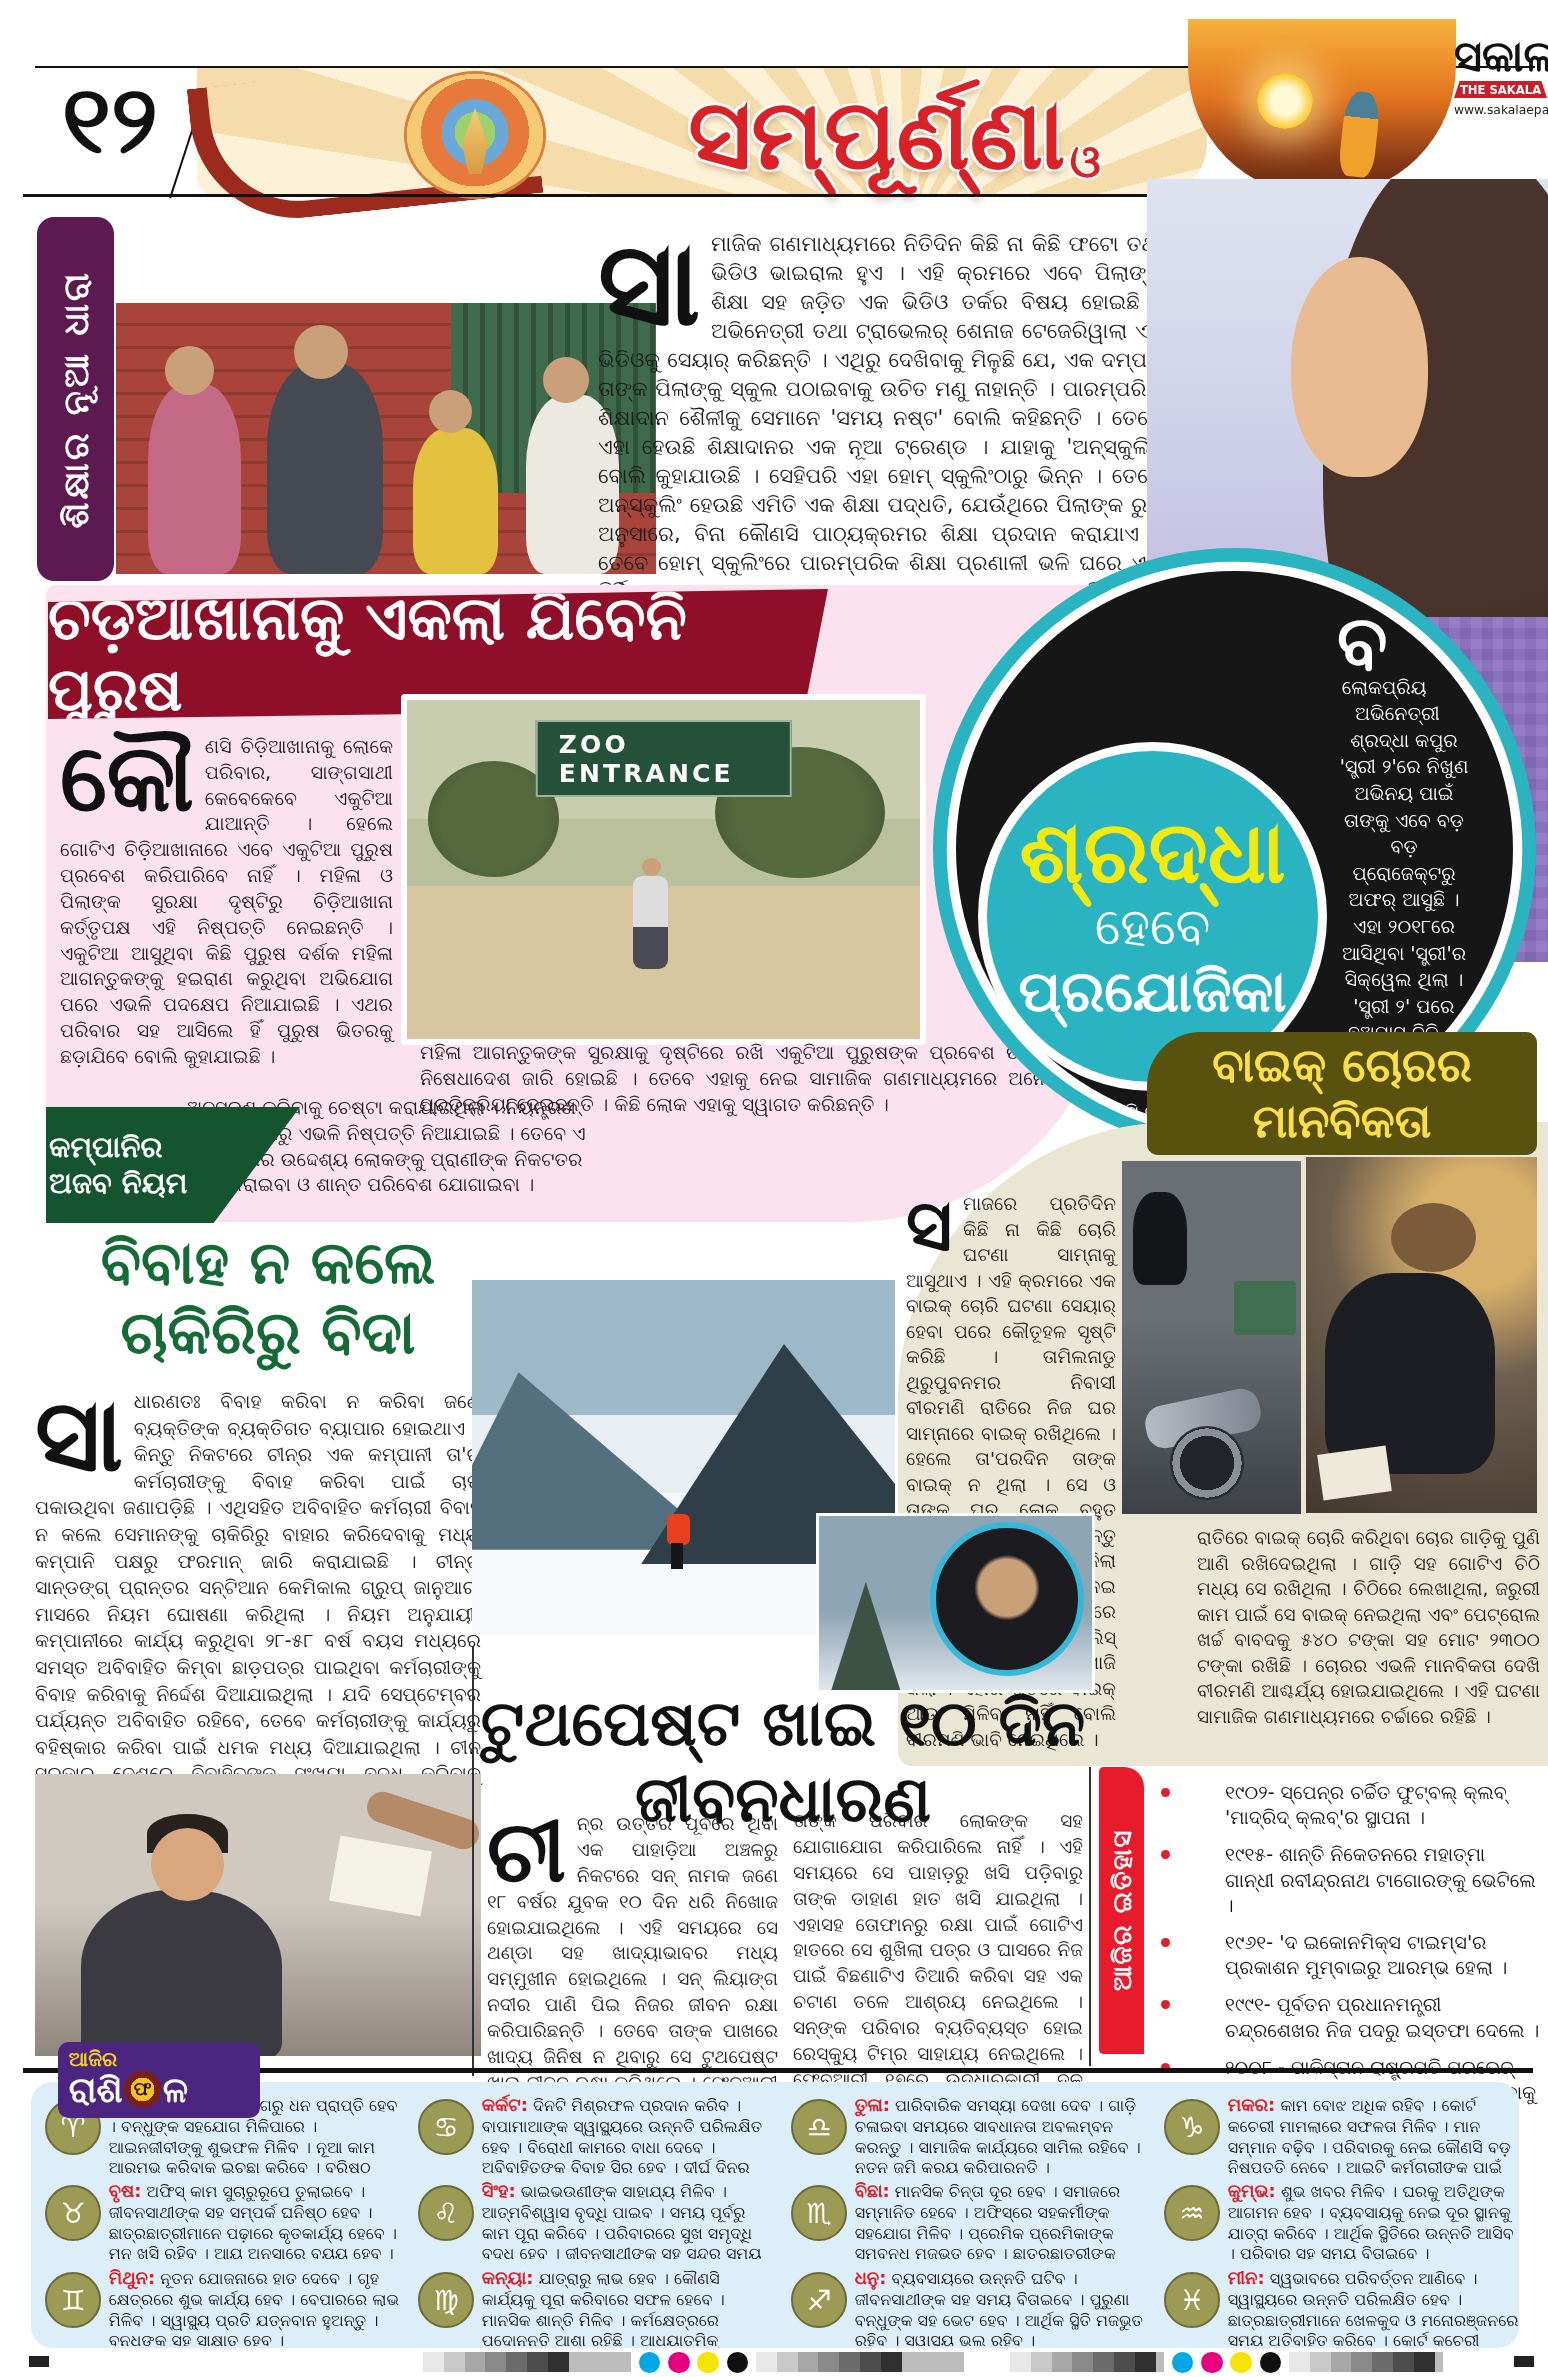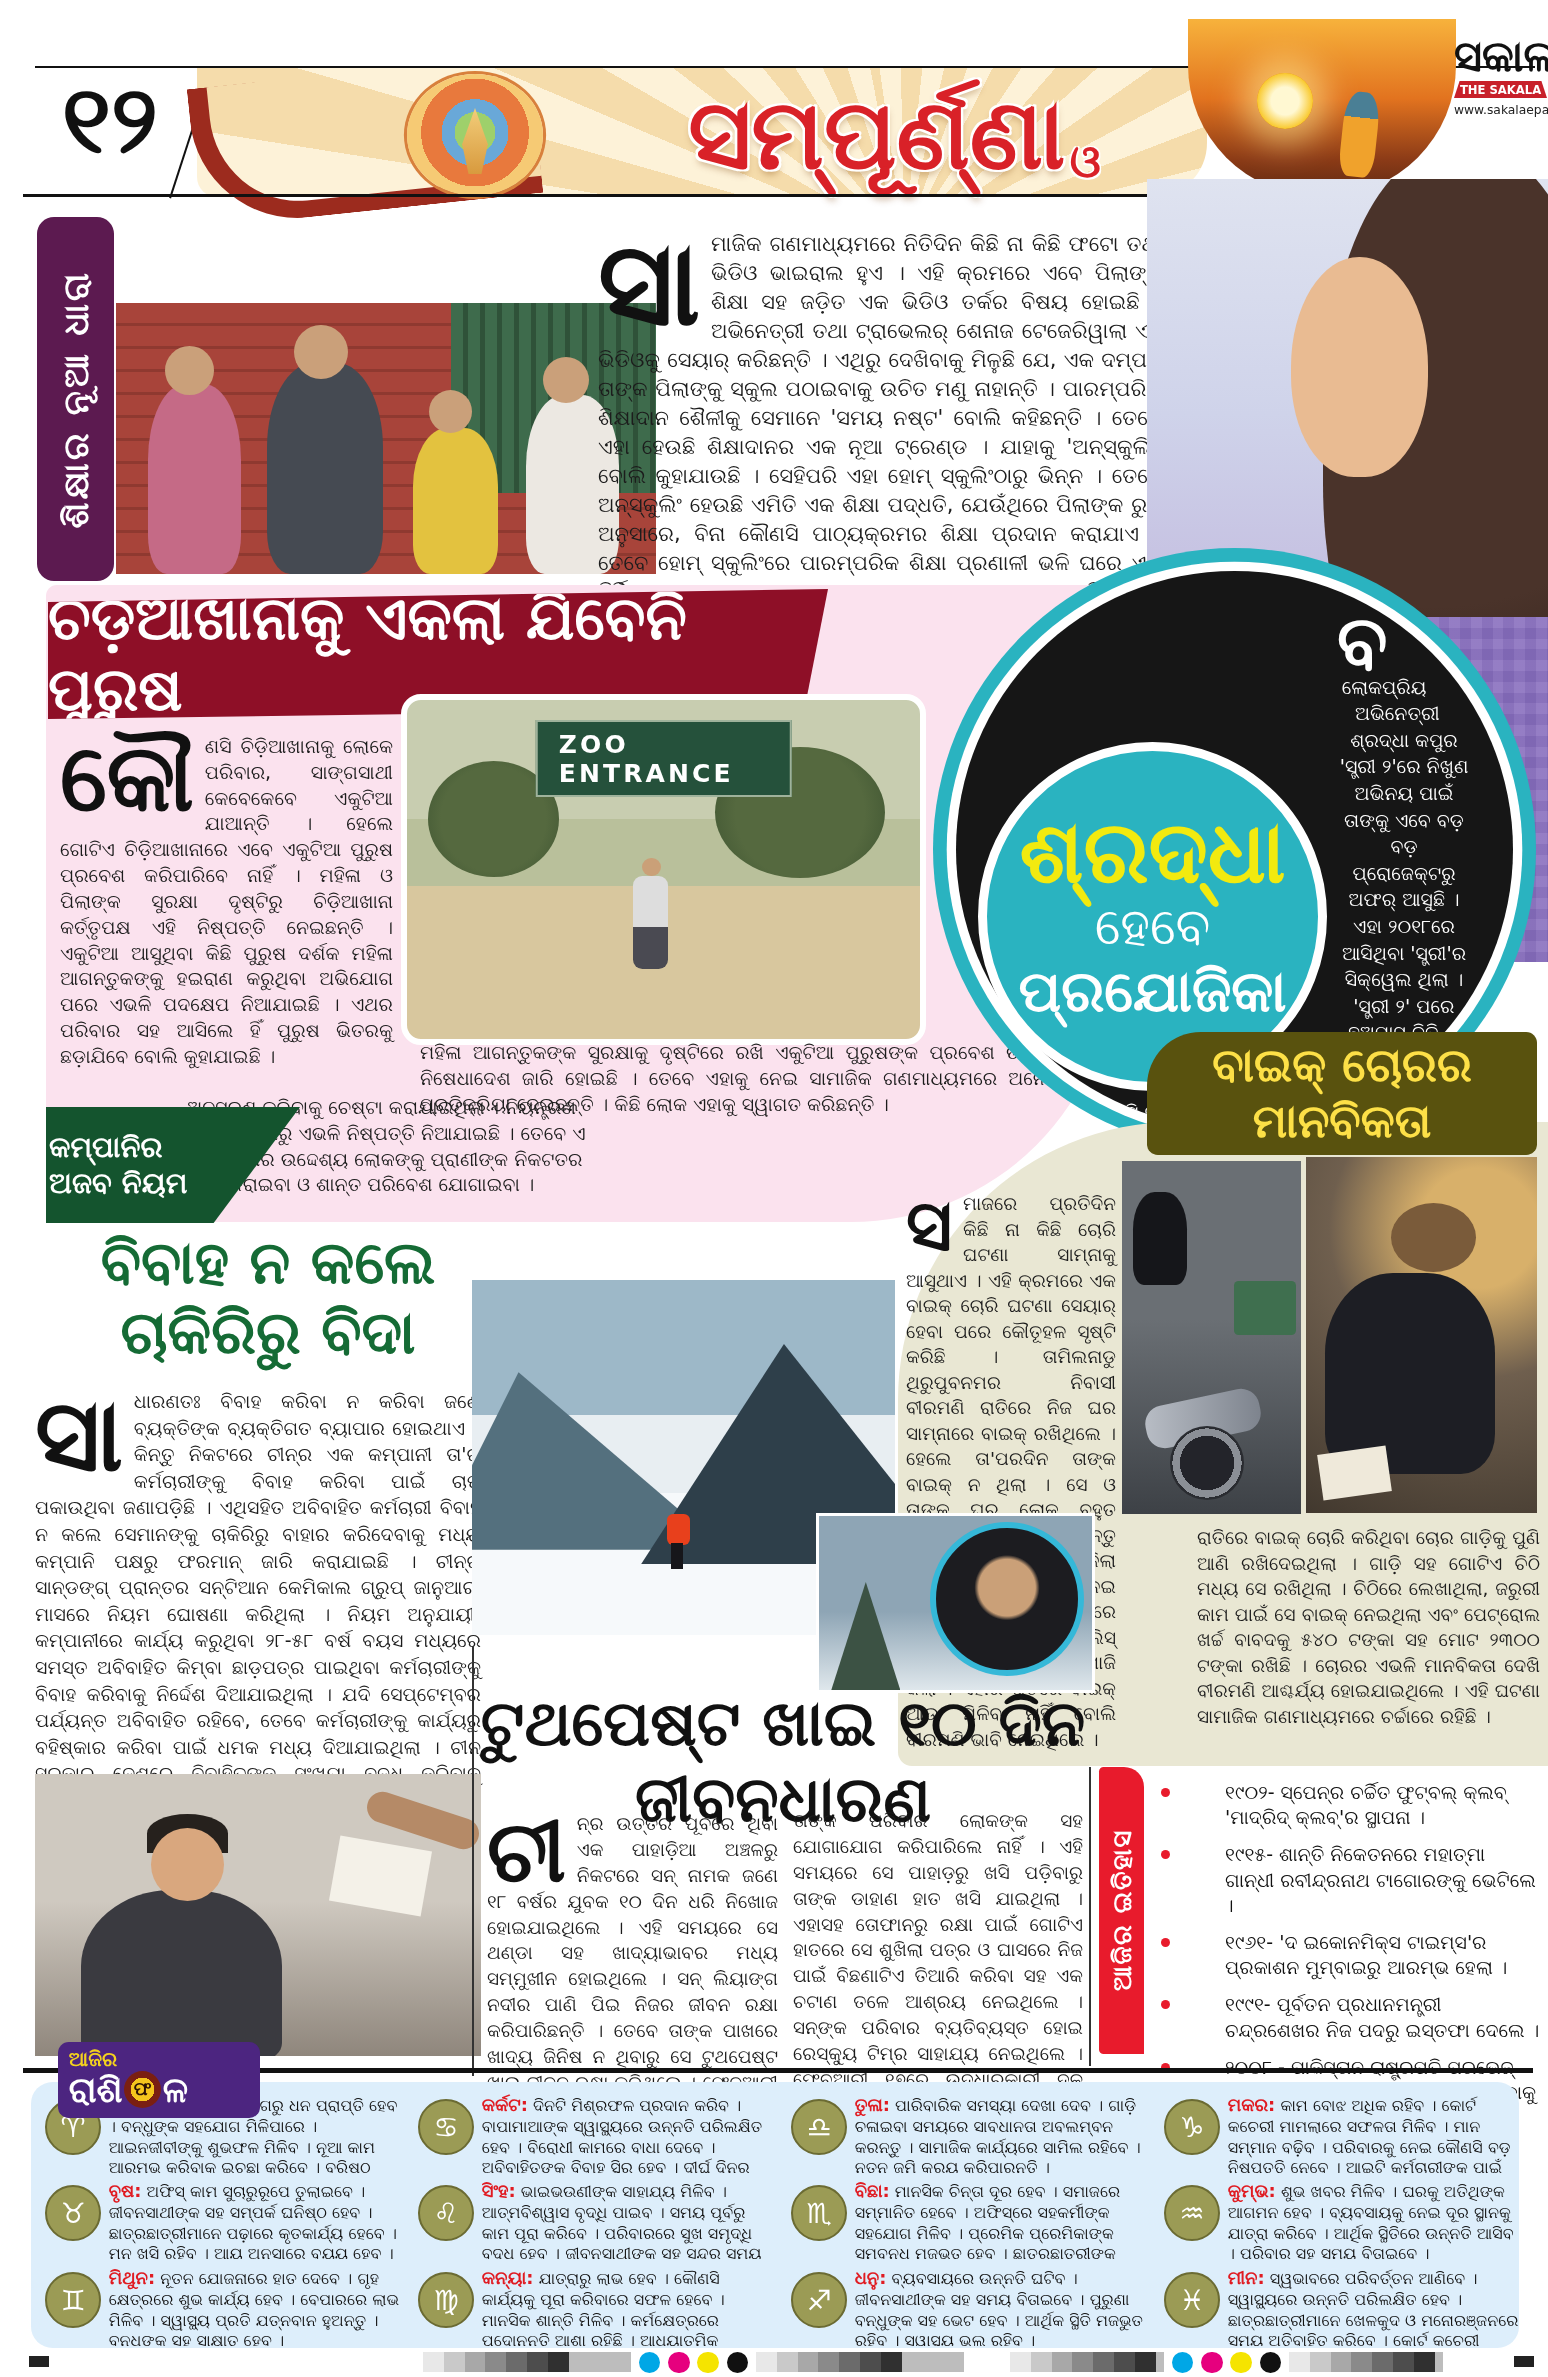--- a/index.html
+++ b/index.html
@@ -57,21 +57,21 @@
   .portrait .hair{position:absolute;left:44%;top:-4%;width:70%;height:78%;border-radius:45%;
     background:radial-gradient(circle at 40% 30%,#4a332a 0 60%,#2e1f18 100%);}
   .portrait .face{position:absolute;left:36%;top:10%;width:34%;height:28%;border-radius:50% 50% 46% 46%;background:#e9bb92;}
   .portrait .blazer{position:absolute;left:0;top:56%;width:100%;height:44%;
     background:repeating-linear-gradient(90deg,#c3b3e0 0 10.8px,#b4a2d6 10.8px 21.6px),repeating-linear-gradient(#c3b3e0 0 10.8px,#b4a2d6 10.8px 21.6px);background-blend-mode:multiply;}
   
   .zoo-panel{left:46px;top:585px;width:1067px;height:637px;background:#fbe2ee;border-radius:10.8px 10.8px 262px 10.8px;}
   .zoo-band{left:48px;top:589px;width:780px;height:130px;background:#8e0f27;
     clip-path:polygon(0 10%,100% 0,97% 92%,0 100%);display:flex;align-items:center;justify-content:center;}
   .zoo-band span{color:#fff;font-size:60px;font-weight:bold;}
-  .zoo-photo{left:401px;top:694px;width:513px;height:339px;border:6.2px solid #fff;border-radius:20px;overflow:hidden;
+  .zoo-photo{left:401px;top:694px;width:513px;height:339px;border:6.2px solid #fff;border-radius:4px;overflow:hidden;
     background:linear-gradient(#c8cdb0 0 35%,#b9c09b 35% 55%,#d8c79e 55% 100%);}
   .zoo-photo .tree{position:absolute;border-radius:50%;background:radial-gradient(circle,#55693f 0 60%,#3c5230 100%);}
   .zoo-sign{position:absolute;left:50%;top:20px;transform:translateX(-50%);background:#25513b;color:#fff;
     font-size:25px;font-weight:bold;letter-spacing:3.1px;padding:7.7px 21.6px;border:2.3px solid #9fb29b;}
   .zoo-man{position:absolute;left:44%;top:52%;width:35px;height:93px;border-radius:9.3px;
     background:linear-gradient(#ddd 0 55%,#4a4a52 55% 100%);}
   .zoo-man::before{content:"";position:absolute;left:9.3px;top:-18.5px;width:18.5px;height:18.5px;border-radius:50%;background:#caa078;}
   .zoo-col-left{left:60px;top:734px;width:333px;height:347px;font-size:19px;line-height:1.36;}
   .zoo-col-left .dcap{font-size:93px;}
   .zoo-body2{left:420px;top:1040px;width:640px;height:100px;font-size:19px;line-height:1.36;}

